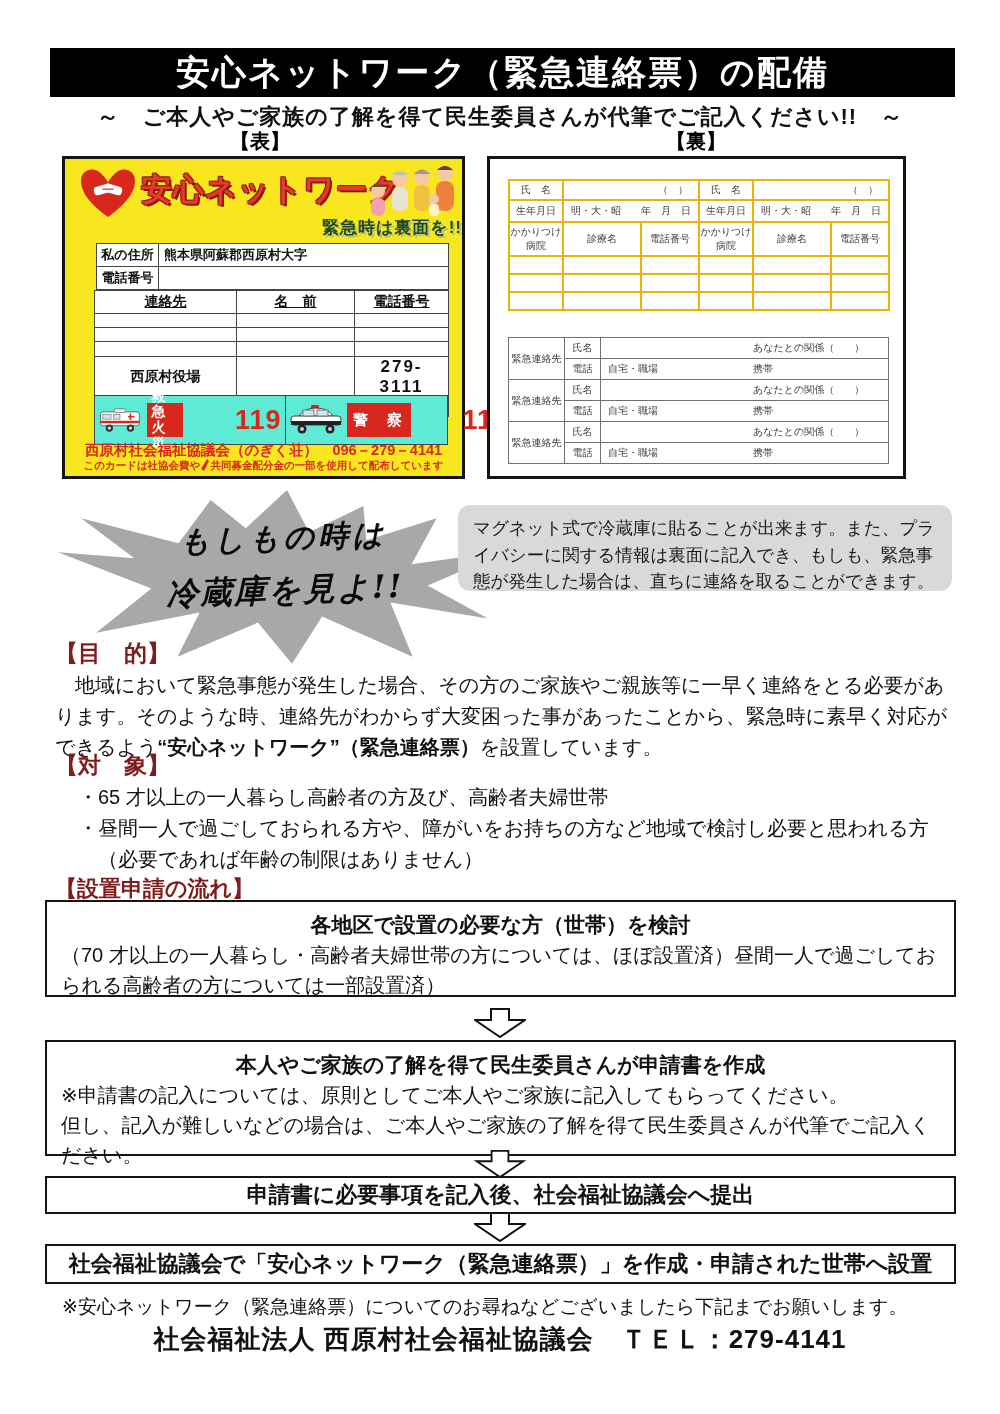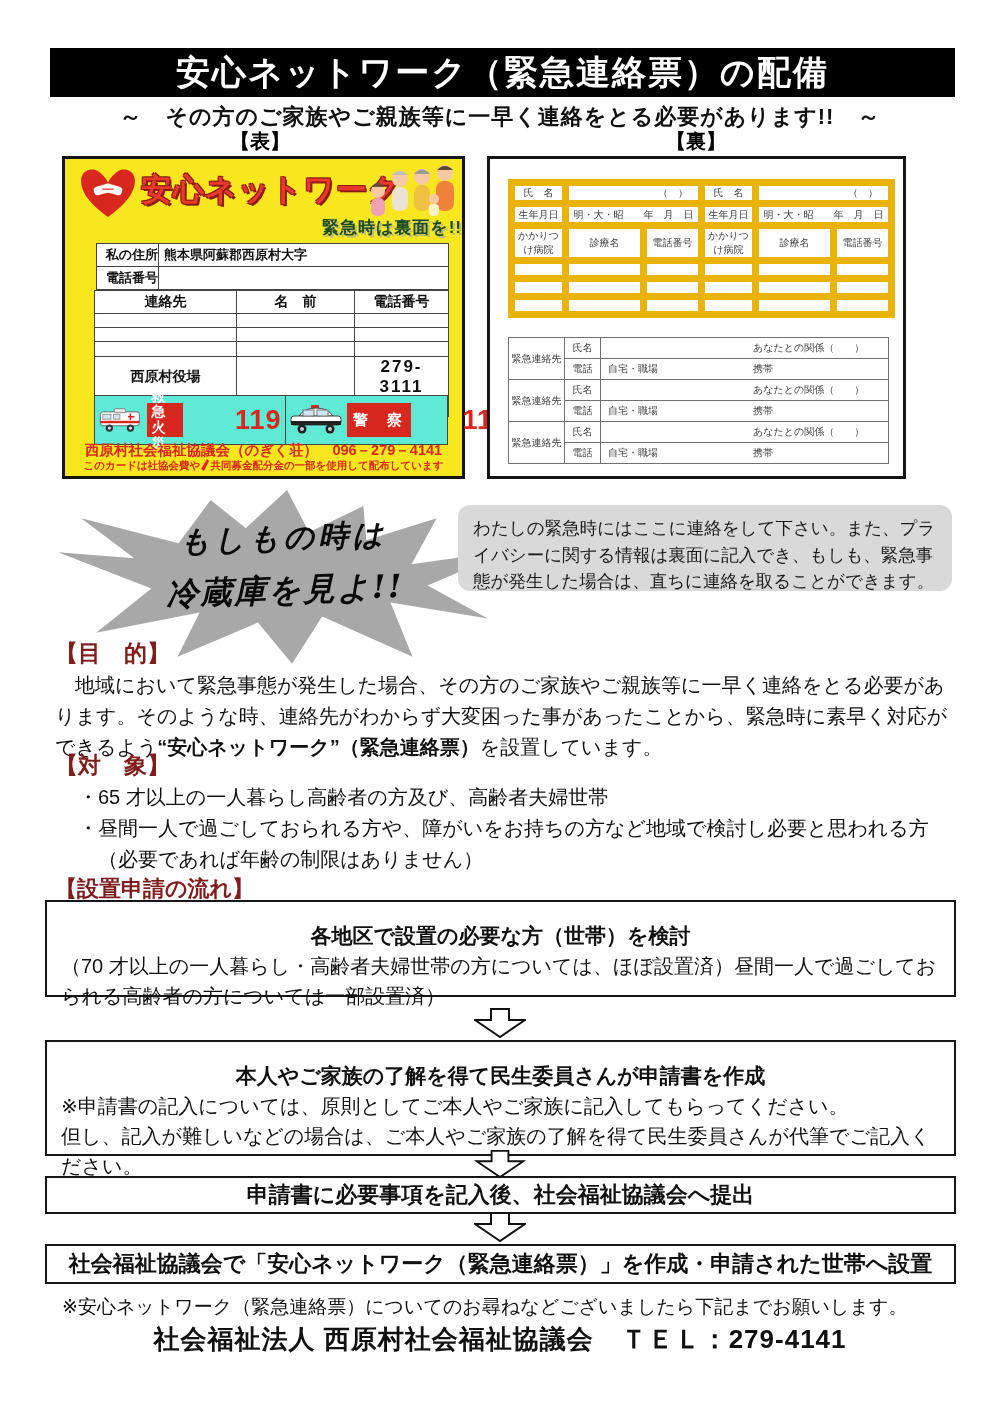--- a/index.html
+++ b/index.html
@@ -22,25 +22,25 @@
   .fc-title { position:absolute; left:76px; top:10px; font-size:31px; font-weight:900;
     color:#e8392c; letter-spacing:1px;
     text-shadow:-1px -1px 0 #8c1c14, 1px -1px 0 #8c1c14, -1px 1px 0 #8c1c14, 2px 2px 0 #8c1c14; }
   .family { position:absolute; right:2px; top:2px; }
   .fc-flip { position:absolute; left:0; top:57px; width:100%; text-align:right;
     font-size:17px; font-weight:900; color:#1e4b1e; letter-spacing:1px;
     text-shadow:2px 2px 0 #b9bd7c; }
   table { border-collapse:collapse; table-layout:fixed; }
   .itable { position:absolute; left:31px; top:84px; width:352px; background:#fff; }
   .itable td { border:1px solid #444; font-size:13px; height:23px; padding:0 5px; color:#111; }
-  .itable td.lbl { font-weight:bold; text-align:right; padding:0; }
+  .itable td.lbl { font-weight:bold; text-align:center; padding:0; }
   .itable td.val { font-weight:600; }
   .ktable { position:absolute; left:29px; top:131px; width:354px; background:#fff; }
   .ktable td { border:1px solid #444; font-size:13px; color:#111; padding:0 4px; }
-  .ktable tr.hd td { height:23px; font-size:14px; font-weight:bold; text-align:center; }
+  .ktable tr.hd td { height:23px; font-size:14px; font-weight:bold; text-align:center;text-decoration:underline; }
   .ktable tr.b1 td { height:14px; } .ktable tr.b2 td { height:14px; } .ktable tr.b3 td { height:15px; }
   .ktable tr.r4 td { height:20px; } .ktable tr.r5 td { height:18px; }
   .ktable td.cen { text-align:center; font-weight:bold; font-size:14px; }
   .ktable td.num { text-align:center; font-weight:bold; font-size:17px; letter-spacing:2px; }
   .strip { position:absolute; left:29px; top:236px; width:354px; height:50px;
     background:#5eead4; border:1px solid #444; display:flex; }
   .shalf { flex:1; display:flex; align-items:center; padding:2px 3px; gap:4px; }
   .shalf.right { border-left:1px solid #444; }
   .redbox { background:#d8281e; color:#fff; height:34px; display:flex; flex-direction:column;
     align-items:center; justify-content:center; font-weight:900; padding:0 4px; }
@@ -50,21 +50,21 @@
   .cfoot1 { position:absolute; left:0; top:282px; width:100%; text-align:center;
     color:#d8281e; font-weight:900; font-size:14.5px; }
   .cfoot2 { position:absolute; left:0; top:300px; width:100%; text-align:center;
     color:#d8281e; font-weight:bold; font-size:10.5px; }
   .cfoot2 svg { vertical-align:-2px; margin:0 1px; }
 
   
   .back-card { position:absolute; left:487px; top:156px; width:419px; height:323px;
     background:#fff; border:3px solid #151515; }
   .ptable { position:absolute; left:18px; top:20px; width:380px; }
-  .ptable td { border:7px solid #eab308; font-size:10px; color:#3c3c3c; padding:0 0; text-align:center; }
+  .ptable td { border:2px solid #eab308; font-size:10px; color:#3c3c3c; padding:0 0; text-align:center; }
   .ptable tr.r1 td { height:20px; } .ptable tr.r2 td { height:22px; } .ptable tr.r3 td { height:34px; }
   .ptable tr.bk td { height:18px; }
   .ptable td.paren { text-align:right; padding-right:10px; }
   .notice { position:absolute; left:0; top:156px; width:100%; text-align:center;
     font-size:16px; font-weight:bold; color:#1a1a1a; letter-spacing:1px; }
   .ctable { position:absolute; left:18px; top:178px; width:380px; }
   .ctable td { border:1px solid #707070; font-size:10px; color:#3c3c3c; height:21px; }
   .ctable td.glbl { text-align:center; }
   .ctable td.flbl { text-align:center; }
   .ctable td.ccell { position:relative; padding-left:7px; }
@@ -89,38 +89,38 @@
     font-size:20px; line-height:31px; color:#111; }
   .p-purpose b { font-weight:bold; }
   .p-target { position:absolute; left:78px; top:782px; width:880px;
     font-size:20px; line-height:31px; color:#111; }
 
   
   .flow-box { position:absolute; left:45px; width:911px; border:2px solid #151515; background:#fff; }
   .fb1 { top:900px; height:97px; } .fb2 { top:1040px; height:116px; }
   .fb3 { top:1176px; height:38px; display:flex; align-items:center; justify-content:center; }
   .fb4 { top:1244px; height:40px; display:flex; align-items:center; justify-content:center; }
-  .fb-title { text-align:center; font-size:21px; font-weight:bold; padding-top:20px; color:#111; }
+  .fb-title { text-align:center; font-size:21px; font-weight:bold; padding-top:9px; color:#111; }
   .fb-body { padding:1px 14px 0 14px; font-size:20px; line-height:30px; color:#111; white-space:pre-line; }
   .fb-line { font-size:22px; font-weight:bold; color:#111; }
   .flow-arrow { position:absolute; left:474px; }
   .fa1 { top:1008px; } .fa2 { top:1150px; } .fa3 { top:1212px; }
 
   
   .foot-note { position:absolute; left:62px; top:1294px; font-size:19px; color:#111; }
   .foot-org { position:absolute; left:0; top:1322px; width:100%; text-align:center;
     font-size:26px; font-weight:bold; letter-spacing:1px; color:#111; }
 </style>
 </head>
 <body>
 
 <div class="page">
 
   <div class="banner">安心ネットワーク（緊急連絡票）の配備</div>
-  <div class="subtitle">～　その方のご家族やご親族等に一早く連絡をとる必要があります!!　～</div>
+  <div class="subtitle">～　ご本人やご家族の了解を得て民生委員さんが代筆でご記入ください!!　～</div>
   <div class="lab-front">【表】</div>
   <div class="lab-back">【裏】</div>
 
   <div class="front-card">
     <svg class="heart-logo" width="58" height="52" viewBox="0 0 60 54">
       <path d="M30 52 C8 36 2 24 2 14 C2 4 12 0 19 4 C24 7 28 12 30 16 C32 12 36 7 41 4 C48 0 58 4 58 14 C58 24 52 36 30 52 Z" fill="#d8281e"></path>
       <g fill="#fff">
         <rect x="15" y="19" width="19" height="9" rx="4" transform="rotate(-16 24 23)"></rect>
         <rect x="26" y="19" width="19" height="9" rx="4" transform="rotate(16 36 23)"></rect>
       </g>
@@ -354,21 +354,21 @@
 
   <div class="burst">
     <svg viewBox="0 0 450 175" preserveAspectRatio="none">
       <polygon fill="#a8a8a8" points="228,2 250,44 304,18 307,52 377,30 352,76 450,62 368,97 428,130 331,114 353,168 263,128 233,175 199,134 119,168 141,124 38,144 93,100 0,64 76,70 23,30 120,55 152,12 187,40"></polygon>
     </svg>
     <div class="burst-text">
       <div class="l1">もしもの時は</div>
       <div class="l2">冷蔵庫を見よ!!</div>
     </div>
   </div>
-  <div class="magnet-note">わたしの緊急時にはここに連絡をして下さい。また、プライバシーに関する情報は裏面に記入でき、もしも、緊急事態が発生した場合は、直ちに連絡を取ることができます。</div>
+  <div class="magnet-note">マグネット式で冷蔵庫に貼ることが出来ます。また、プライバシーに関する情報は裏面に記入でき、もしも、緊急事態が発生した場合は、直ちに連絡を取ることができます。</div>
 
   <div class="sec-h h-purpose">【目　的】</div>
   <div class="p-purpose"><span>　地域において緊急事態が発生した場合、その方のご家族やご親族等に一早く連絡をとる必要があります。そのような時、連絡先がわからず大変困った事があったことから、緊急時に素早く対応ができるよう</span><b>“安心ネットワーク”（緊急連絡票）</b><span>を設置しています。</span></div>
 
   <div class="sec-h h-target">【対　象】</div>
   <div class="p-target">
     <div>・65 才以上の一人暮らし高齢者の方及び、高齢者夫婦世帯</div>
     <div>・昼間一人で過ごしておられる方や、障がいをお持ちの方など地域で検討し必要と思われる方</div>
     <div>　（必要であれば年齢の制限はありません）</div>
   </div>

